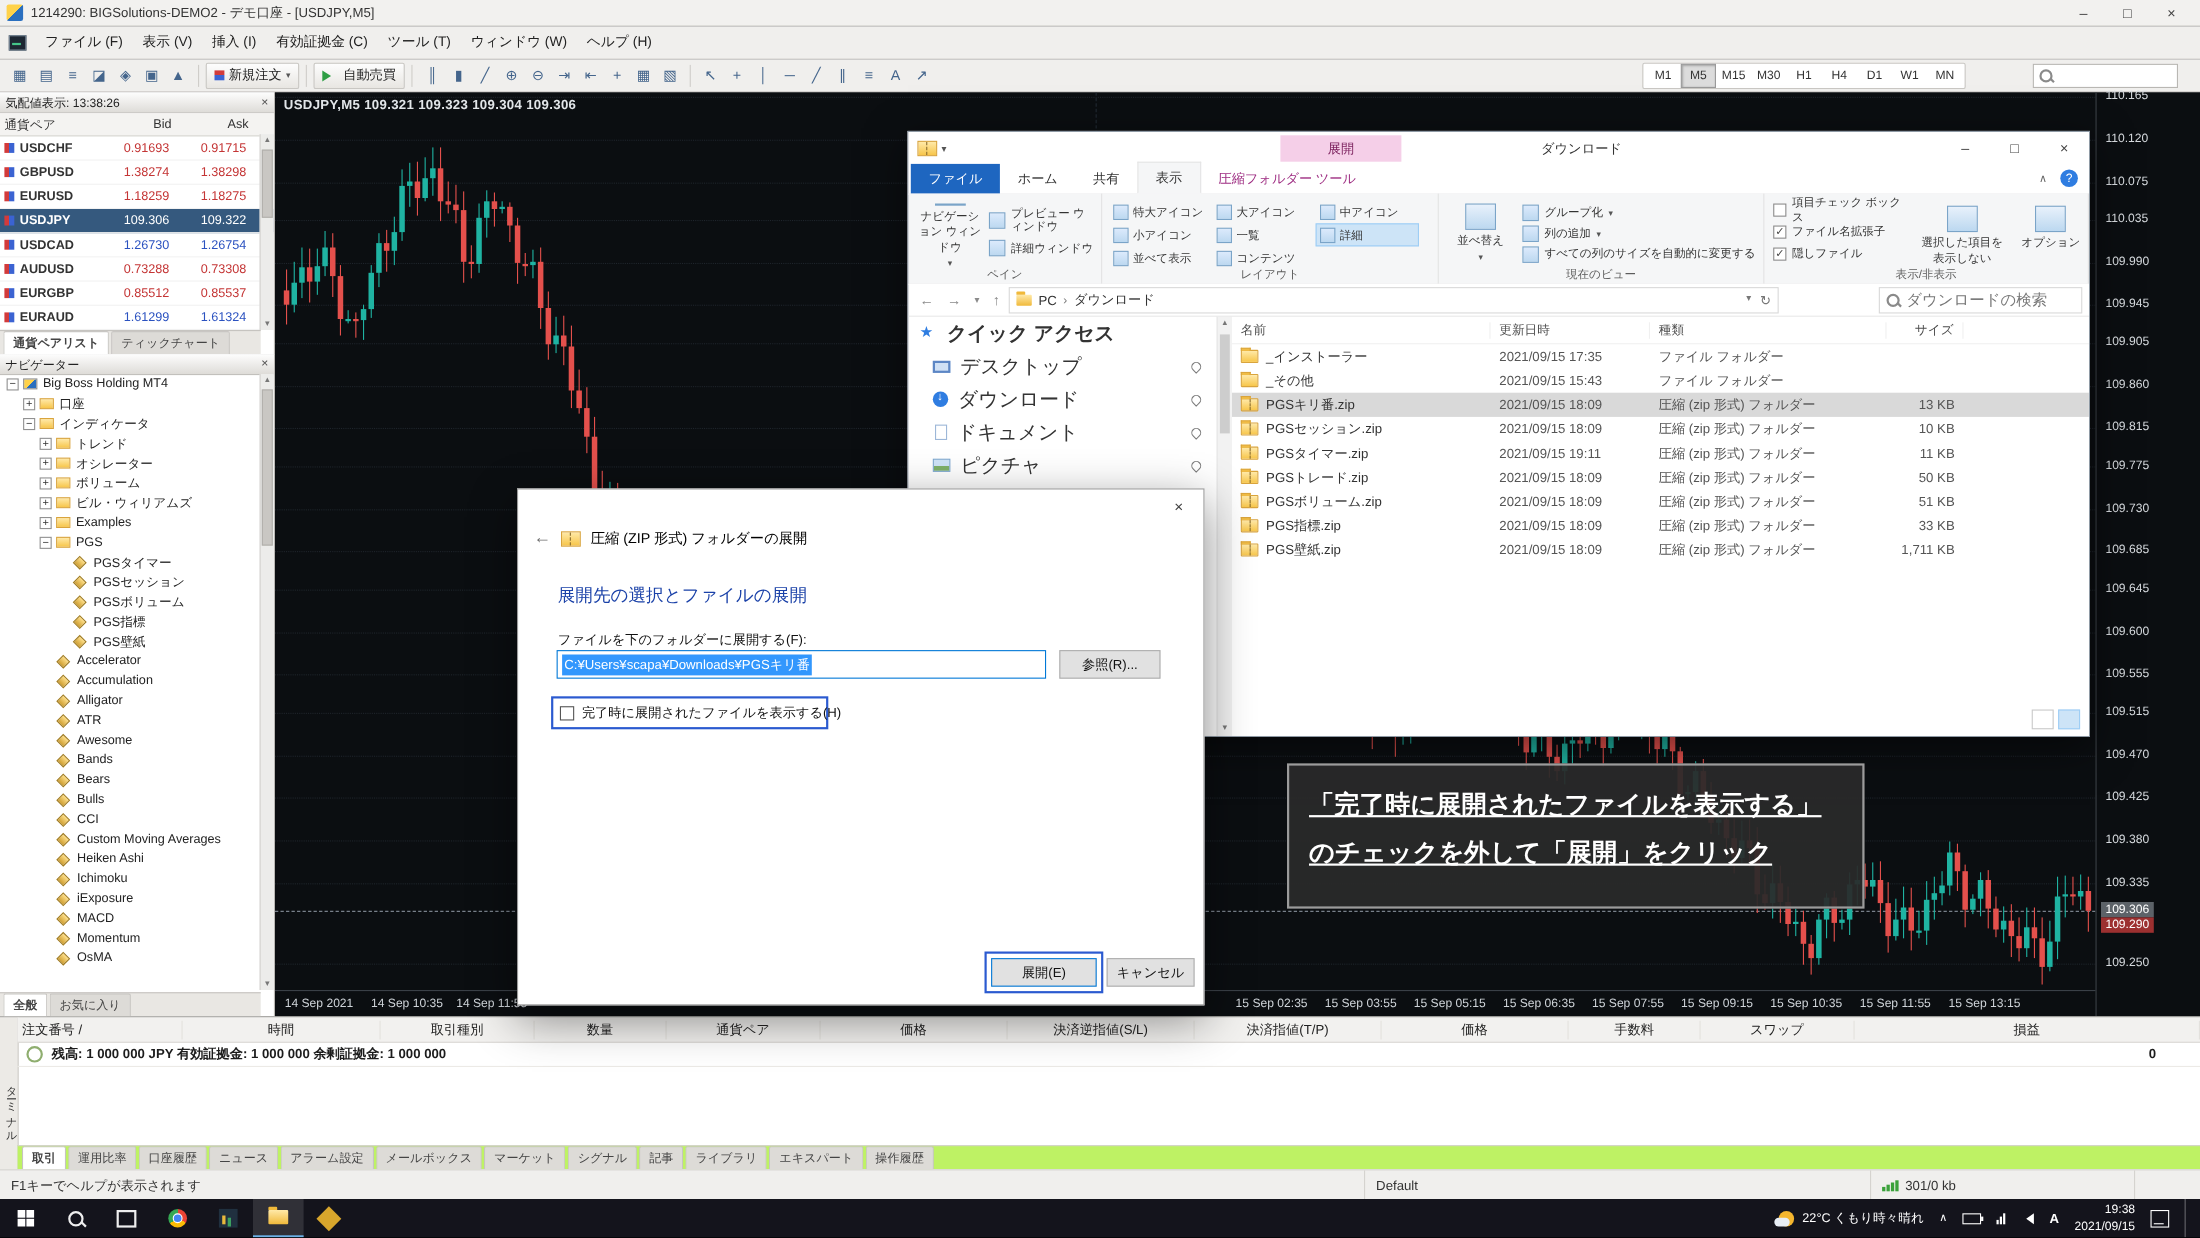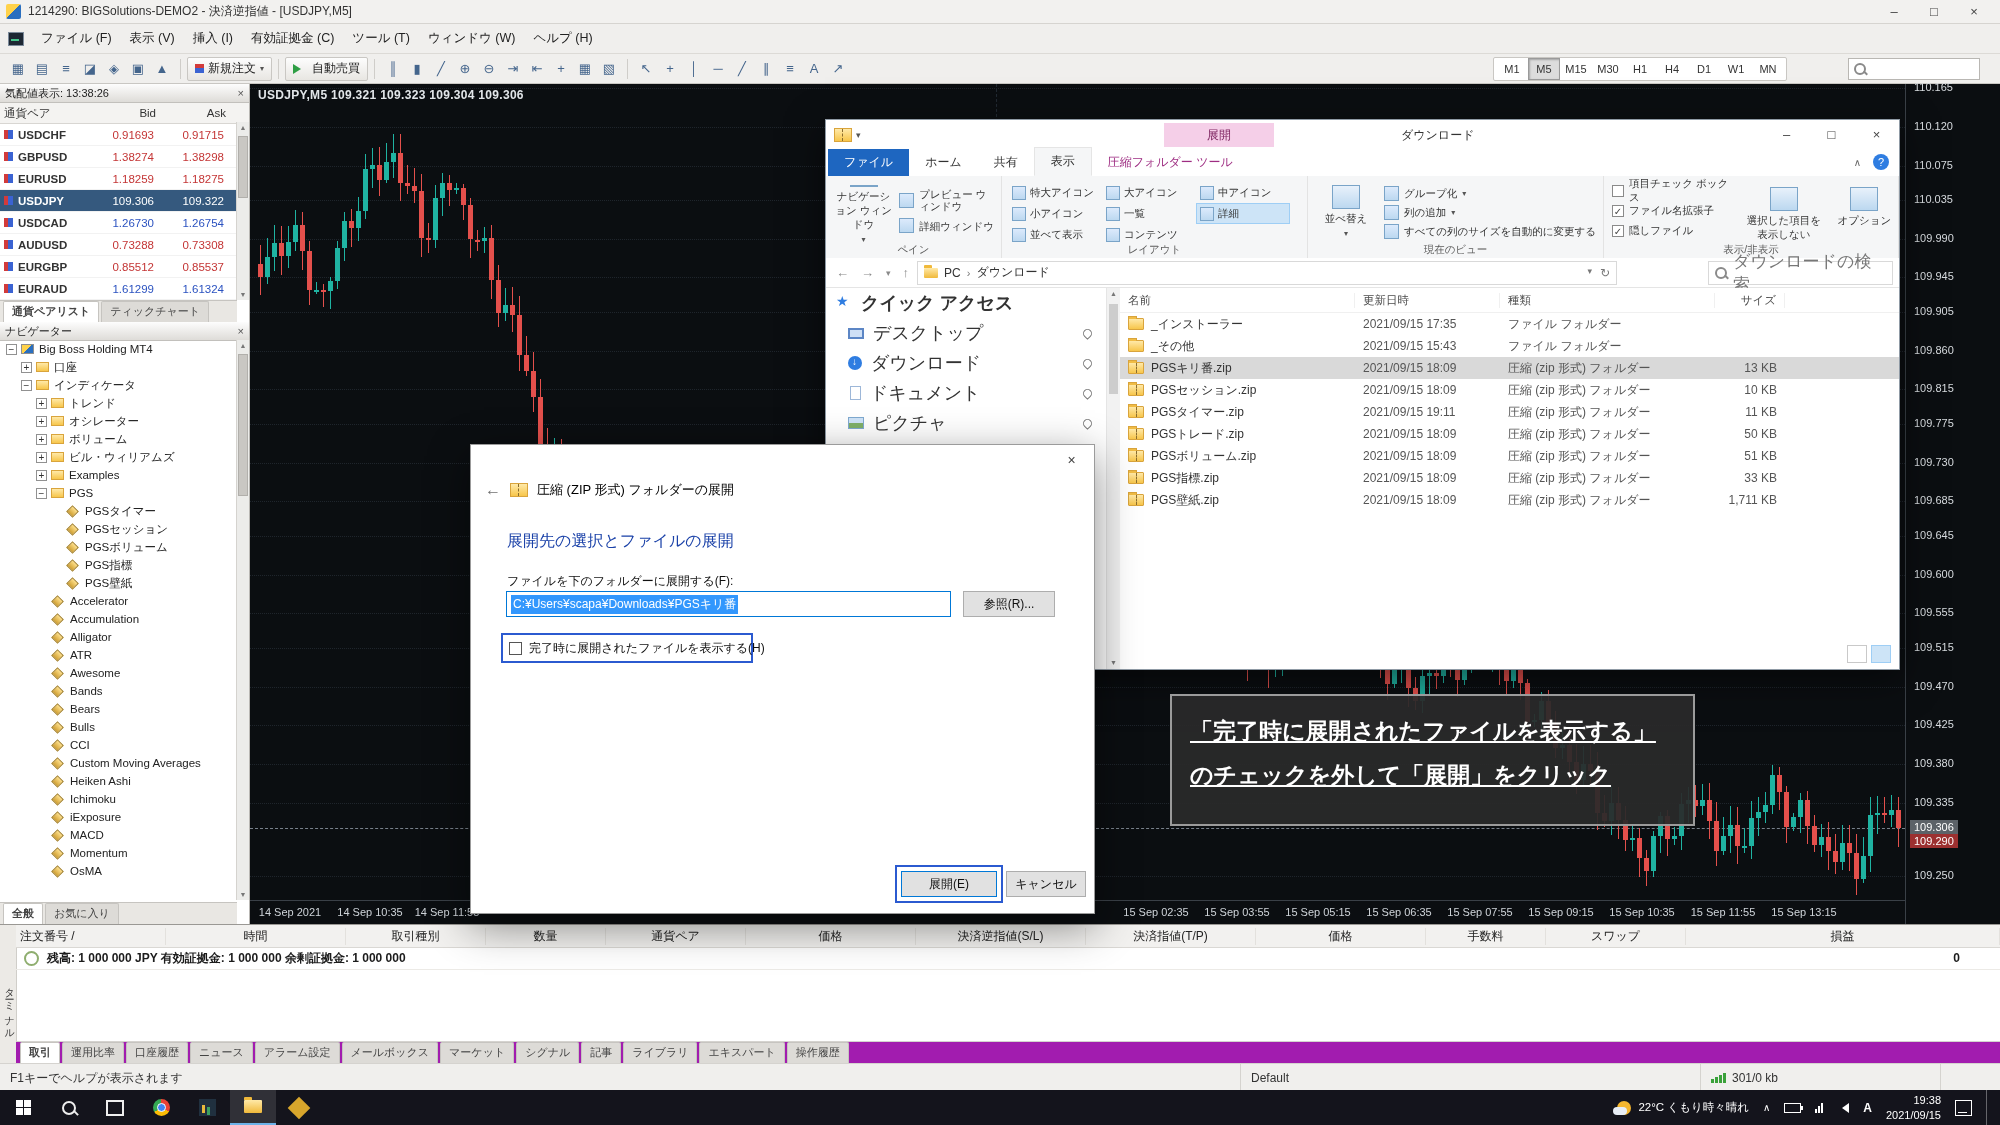--- a/index.html
+++ b/index.html
@@ -76,21 +76,21 @@
   #chart-header{position:absolute;left:8px;top:4px;font-size:12px;color:#e2e6e9;font-weight:bold;letter-spacing:.3px;}
 
   
   #terminal{left:0;top:924px;width:2000px;height:166px;background:#fff;border-top:1px solid #9a9894;box-sizing:border-box;}
   #term-side{position:absolute;left:0;top:0;width:16px;height:166px;background:#eceae6;border-right:1px solid #d0cec9;writing-mode:vertical-rl;text-align:center;font-size:10px;color:#333;letter-spacing:2px;}
   #term-cols{position:absolute;left:16px;top:0;right:0;height:22px;background:#f2f1ef;border-bottom:1px solid #dad8d4;display:flex;align-items:center;}
   .tcol{font-size:12px;color:#222;text-align:center;border-right:1px solid #e3e1dd;box-sizing:border-box;padding:0 4px;white-space:nowrap;overflow:hidden;}
   .tcol:first-child{text-align:left;}
   #term-balance{position:absolute;left:16px;top:22px;right:0;height:22px;display:flex;align-items:center;border-bottom:1px solid #eceae6;font-weight:bold;font-size:12px;color:#1c1c1c;}
   .bal-ic{width:11px;height:11px;border:2px solid #8fae6f;border-radius:50%;margin:0 8px 0 8px;flex:none;}
-  #term-tabs{position:absolute;left:16px;top:116px;right:0;height:22px;background:#a21caf;border-top:1px solid #d5d3cf;display:flex;align-items:center;padding-left:4px;box-sizing:border-box;}
+  #term-tabs{position:absolute;left:16px;top:116px;right:0;height:22px;background:#bef264;border-top:1px solid #d5d3cf;display:flex;align-items:center;padding-left:4px;box-sizing:border-box;}
   #term-status{position:absolute;left:0;top:138px;right:0;height:28px;background:#f0efed;border-top:1px solid #d5d3cf;display:flex;align-items:center;font-size:12px;color:#333;}
   .scell{border-left:1px solid #d5d3cf;height:100%;display:flex;align-items:center;padding:0 10px;box-sizing:border-box;}
   .bars{display:inline-flex;align-items:flex-end;gap:1px;margin-right:6px;}
   .bars i{width:3px;background:#3aa13a;display:block;}
 
   
   #explorer{left:825px;top:119px;width:1075px;height:551px;background:#fff;border:1px solid #8f9aa5;box-shadow:0 10px 35px rgba(0,0,0,.5);box-sizing:border-box;z-index:20;}
   #ex-title{position:absolute;left:0;top:0;right:0;height:30px;background:#fff;display:flex;align-items:center;}
   .qat{display:flex;align-items:center;gap:4px;padding:0 8px;}
   .qat .chev{color:#555;font-size:9px;}
@@ -119,21 +119,21 @@
   .ritem{display:flex;align-items:center;gap:4px;font-size:10.5px;color:#333;padding:0 3px;border:1px solid transparent;white-space:nowrap;overflow:hidden;}
   .ritem .rico{width:12px;height:12px;}
   .ritem.selected{background:#cde4f7;border:1px solid #9ecef5;}
   .rcheck{display:flex;align-items:center;gap:5px;font-size:10.5px;color:#333;height:18px;}
   .cbx{width:12px;height:12px;border:1px solid #8a8a8a;background:#fff;font-size:10px;line-height:12px;text-align:center;color:#444;flex:none;box-sizing:border-box;}
   #ex-addr{position:absolute;left:0;top:138px;right:0;height:30px;background:#fff;border-bottom:1px solid #e5e5e5;display:flex;align-items:center;padding:0 6px;gap:4px;box-sizing:border-box;}
   .nav-ar{color:#8a8a8a;font-size:13px;padding:0 4px;}
   .addr-box{width:700px;height:24px;border:1px solid #d9d9d9;display:flex;align-items:center;padding:0 6px;gap:6px;box-sizing:border-box;font-size:12px;color:#333;}
   .addr-box .crumb-sep{color:#777;font-size:11px;}
   .addr-box .tail{margin-left:auto;color:#777;display:flex;gap:8px;}
-  .search-box{margin-left:auto;width:185px;height:24px;border:1px solid #d9d9d9;display:flex;align-items:center;gap:6px;padding:0 6px;box-sizing:border-box;color:#777;font-size:17px;}
+  .search-box{margin-left:auto;width:185px;height:24px;border:1px solid #d9d9d9;display:flex;align-items:center;gap:6px;padding:0 6px;box-sizing:border-box;color:#777;font-size:14px;}
   #ex-nav{position:absolute;left:0;top:168px;width:280px;bottom:0;background:#fff;}
   .enav{display:flex;align-items:center;height:30px;padding-left:22px;font-size:18px;color:#333;}
   .enav.root{padding-left:10px;font-weight:bold;}
   .nico{width:16px;height:14px;margin-right:9px;flex:none;position:relative;box-sizing:border-box;}
   .nico.star::before{content:"★";color:#2f7de1;font-size:14px;position:absolute;top:-3px;}
   .nico.desktop{border:2px solid #5c86c5;height:11px;margin-top:1px;background:#cfe0f5;}
   .nico.download{border-radius:50%;background:#2f7de1;width:14px;height:14px;}
   .nico.download::before{content:"↓";color:#fff;font-size:10px;position:absolute;left:4px;top:0px;}
   .nico.document{background:#fff;border:1px solid #9db7d8;width:11px;height:14px;margin-left:2px;}
   .nico.pictures{background:linear-gradient(#cfe3f7 55%,#7fb069 55%);border:1px solid #7fa9d0;height:12px;}
@@ -210,21 +210,21 @@
   .action::after{content:"";position:absolute;left:2px;bottom:2px;width:9px;height:1px;background:#fff;}
   .showdesk{width:5px;height:35px;border-left:1px solid rgba(255,255,255,.35);}
 </style>
 </head>
 <body>
 
 <div id="screen">
 
   <div id="titlebar" class="abs">
     <span class="app-logo"></span>
-    <span class="title-text">1214290: BIGSolutions-DEMO2 - 決済逆指値 - [USDJPY,M5]</span>
+    <span class="title-text">1214290: BIGSolutions-DEMO2 - デモ口座 - [USDJPY,M5]</span>
     <span class="win-btns">
       <span class="wb">–</span>
       <span class="wb">□</span>
       <span class="wb">×</span>
     </span>
   </div>
 
   <div id="menubar" class="abs">
     <span class="mdi-icon"></span>
     <span class="flex">

